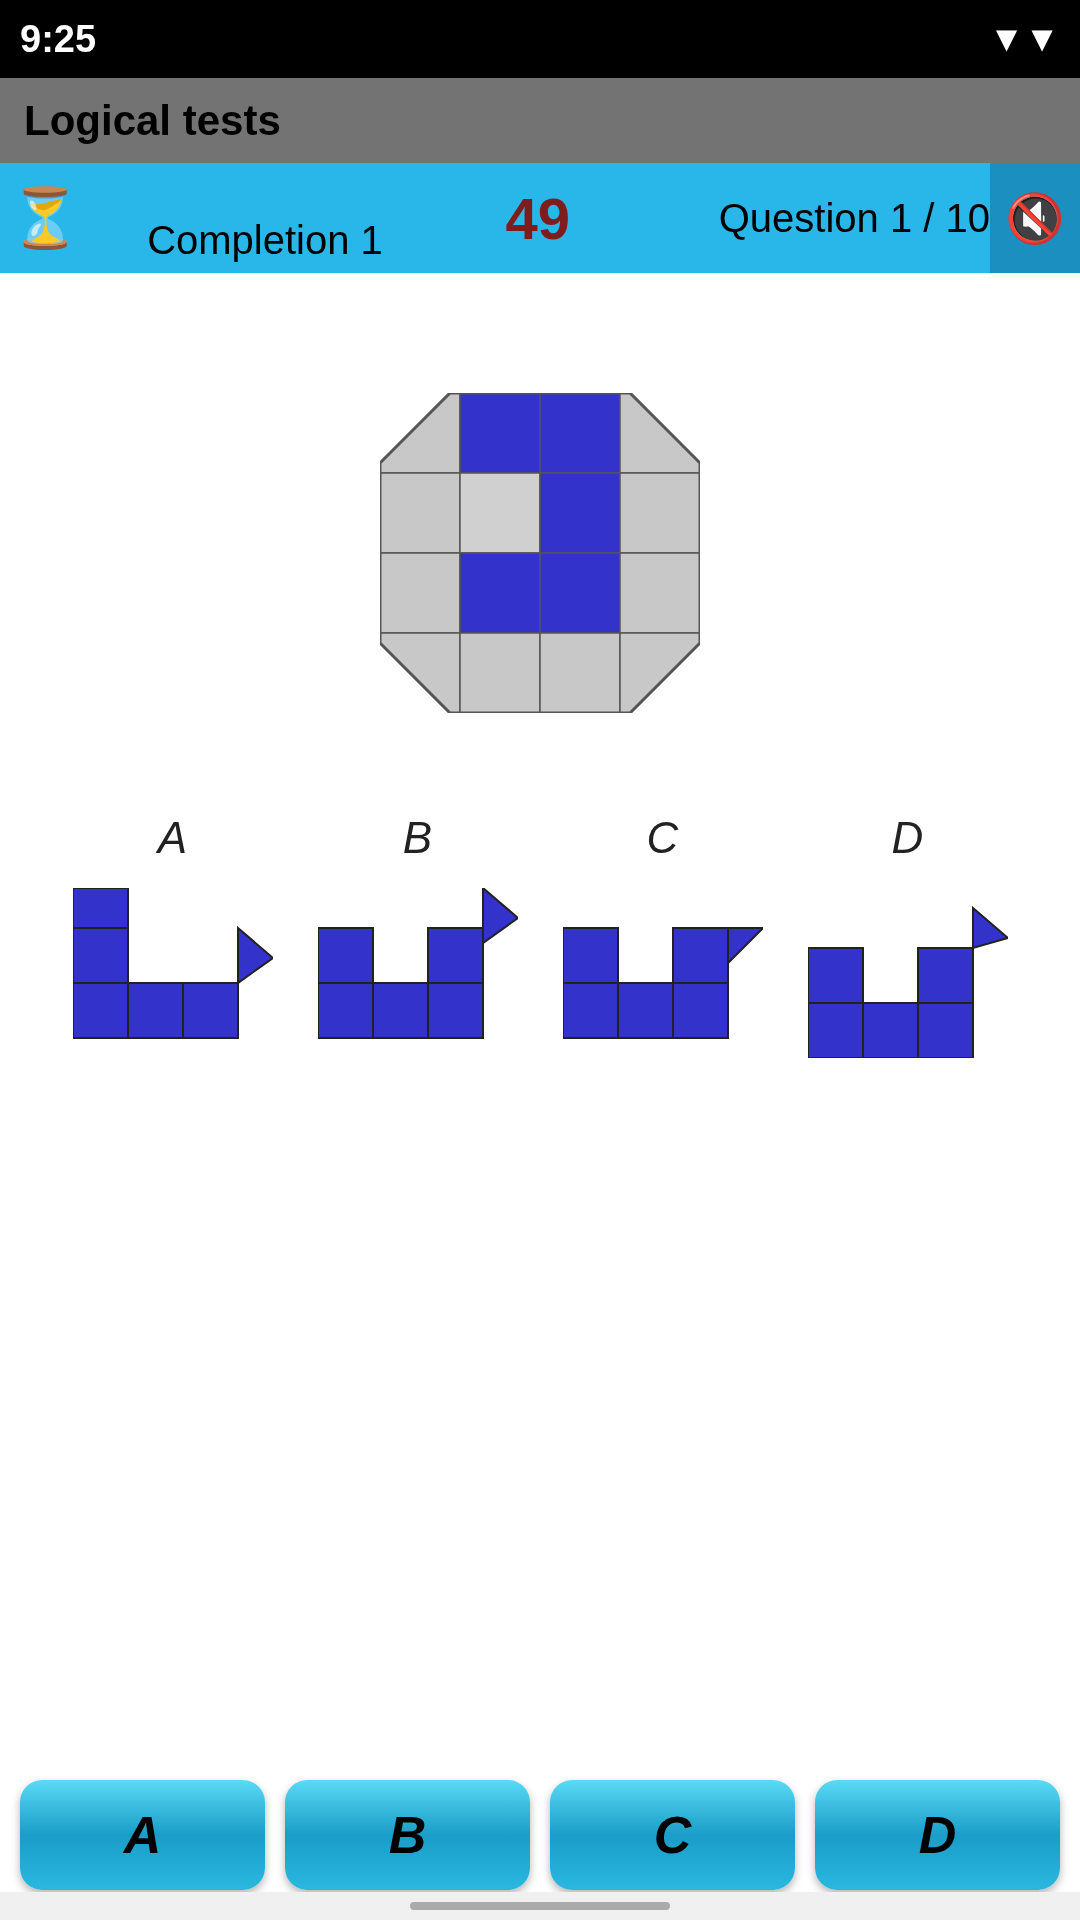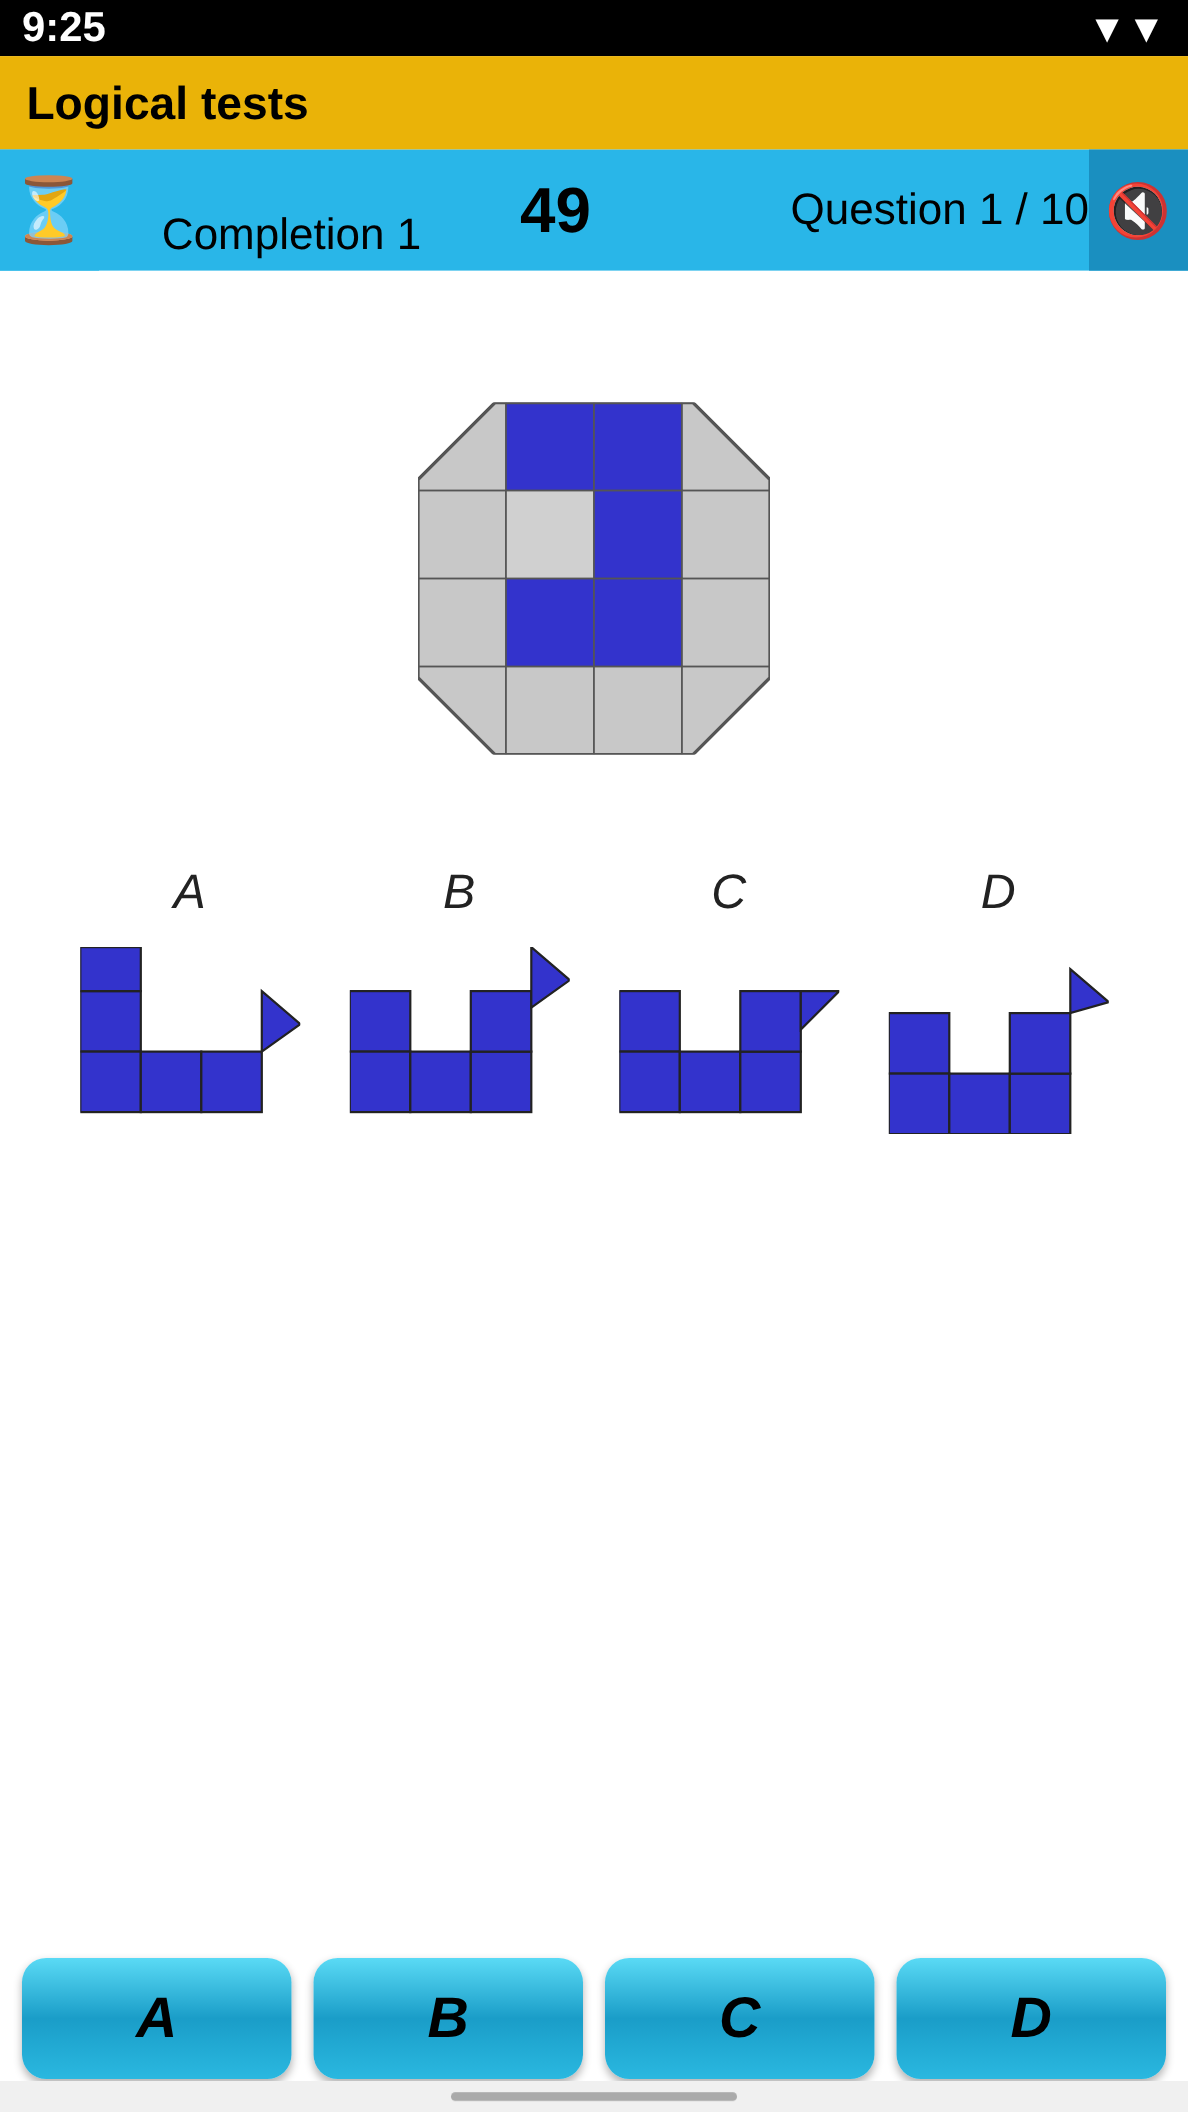--- a/index.html
+++ b/index.html
@@ -17,30 +17,30 @@
     
     #status-bar {
       background: #000000;
       color: #ffffff;
       font-size: 36px;
       font-weight: bold;
       padding: 10px 20px;
       display: flex;
       align-items: center;
       justify-content: space-between;
-      height: 51px;
+      height: 78px;
     }
     #status-time {
       font-size: 38px;
       font-weight: bold;
     }
 
     
     #app-bar {
-      background: #eab308;
+      background: #737373;
       color: #000000;
       font-size: 42px;
       font-weight: bold;
       padding: 18px 24px;
       height: 85px;
       display: flex;
       align-items: center;
     }
 
     
@@ -63,24 +63,24 @@
     #completion-label {
       flex: 1;
       text-align: center;
       font-size: 40px;
       color: #000000;
       font-weight: normal;
       margin-top: 44px;
     }
     #timer-value {
       width: 130px;
-      text-align: center;
+      text-align: right;
       font-size: 58px;
       font-weight: bold;
-      color: #000000;
+      color: #7f1d1d;
     }
     #question-label {
       flex: 1.2;
       text-align: right;
       font-size: 40px;
       color: #000000;
     }
     #sound-icon {
       width: 90px;
       height: 110px;

